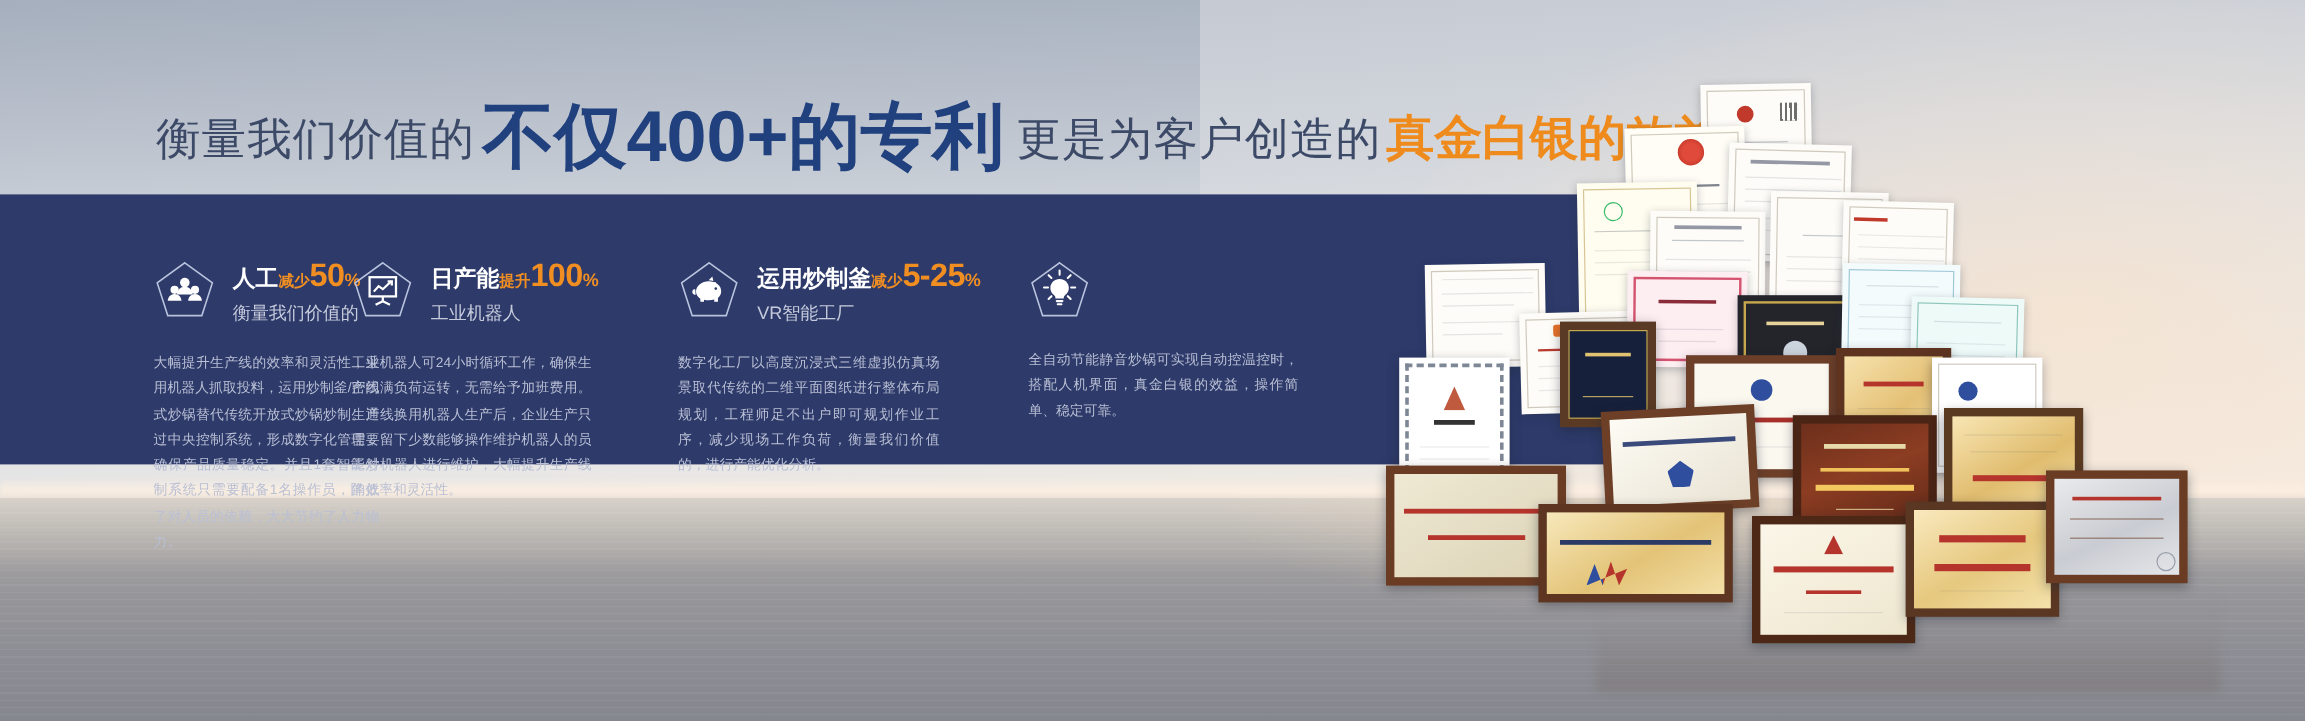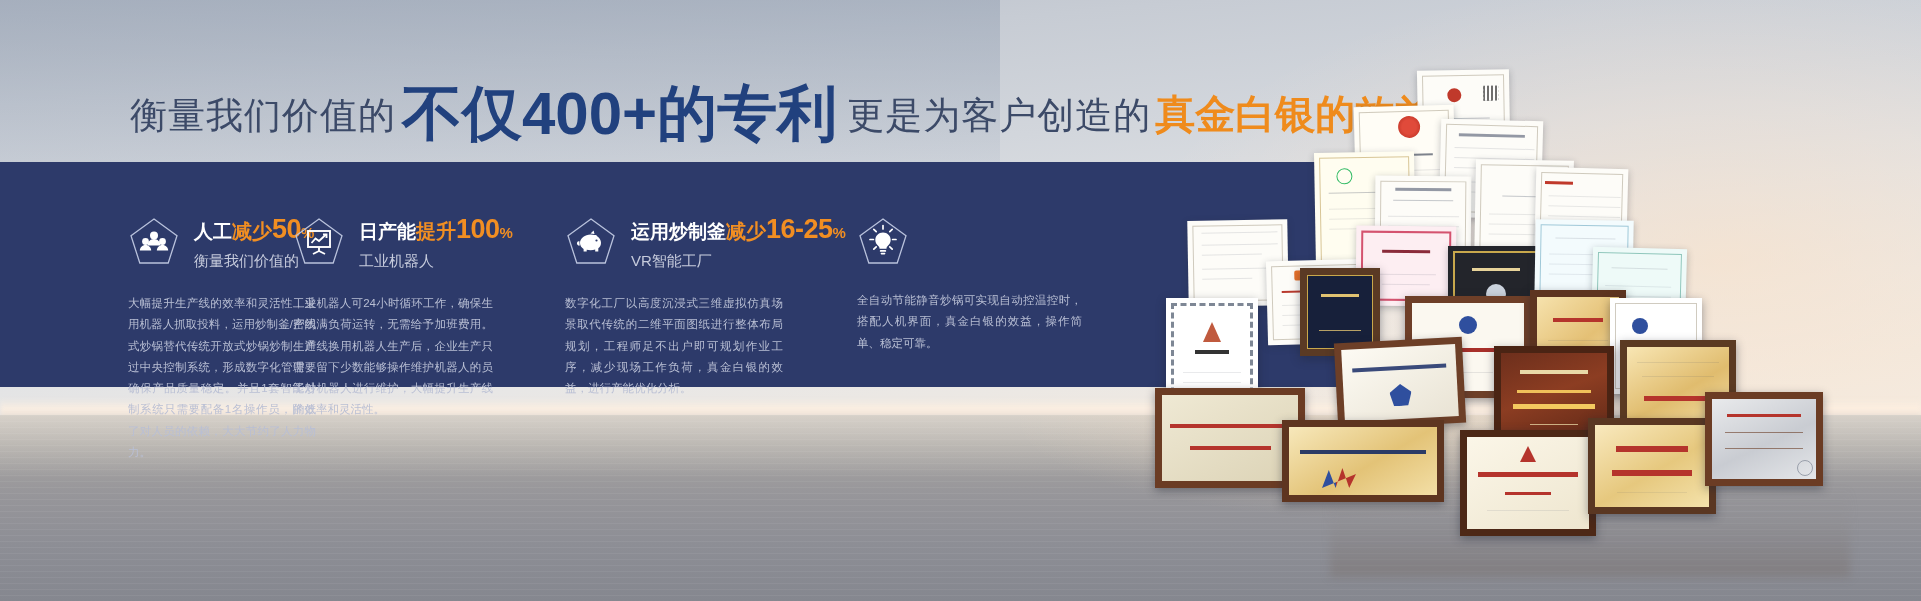--- a/index.html
+++ b/index.html
@@ -77,21 +77,21 @@
   .f-head { display:flex; align-items:flex-start; }
 
   .pent {
     width:52px; height:52px; flex:0 0 52px; position:relative; margin-right:14px; margin-top:2px;
   }
   .pent svg { width:52px; height:52px; display:block; }
 
   .f-titles { padding-top:2px; }
   .f-title { white-space:nowrap; line-height:1; }
   .t-white  { font-size:19px; color:#ffffff; font-weight:700; }
-  .t-orange { font-size:20px; color:#f18e22; font-weight:700; }
+  .t-orange { font-size:13px; color:#f18e22; font-weight:700; }
   .t-num    { font-size:27px; color:#f18e22; font-weight:700; letter-spacing:-.5px; }
   .t-pct    { font-size:15px; color:#f18e22; font-weight:700; }
   .f-sub {
     margin-top:9px; font-size:15px; color:#c6cbdc; font-weight:400; white-space:nowrap;
   }
 
   .f-desc {
     margin-top:22px; font-size:11.5px; line-height:1.85; color:#b9bfd4;
     font-weight:400; text-align:justify;
   }
@@ -209,26 +209,26 @@
               <path d="M15 27c0-5 5-8.6 10.6-8.6 5.6 0 10.4 3.3 10.4 8.3 0 2.3-1 4.2-2.7 5.6v3.2h-3.1v-1.9c-1.4.4-2.9.6-4.6.6-1.4 0-2.7-.1-3.9-.4v1.7h-3.1V33c-2.2-1.4-3.6-3.5-3.6-6z"></path>
               <path d="M14.4 25.3c-1.5-.6-2.6.6-2.4 2.3.2 1.6 1.5 2.4 2.7 2z"></path>
               <circle cx="31.5" cy="24.5" r="1.1" fill="#2d3a6a"></circle>
               <path d="M28.6 14.4l-3.1 3.2c1.4 0 2.8.2 4 .5z"></path>
               <rect x="25.4" y="19.4" width="6.4" height="2.2" rx="1.1" transform="rotate(-8 28.6 20.5)"></rect>
             </g>
           </svg>
         </span>
         <div class="f-titles">
           <div class="f-title">
-            <span class="t-white">运用炒制釜</span><span class="t-orange">减少</span><span class="t-num">16-25</span><span class="t-pct">%</span>
+            <span class="t-white">运用炒制釜</span><span class="t-orange">减少</span><span class="t-num">5-25</span><span class="t-pct">%</span>
           </div>
           <div class="f-sub">VR智能工厂</div>
         </div>
       </div>
-      <div class="f-desc">数字化工厂以高度沉浸式三维虚拟仿真场景取代传统的二维平面图纸进行整体布局规划，工程师足不出户即可规划作业工序，减少现场工作负荷，真金白银的效益，进行产能优化分析。</div>
+      <div class="f-desc">数字化工厂以高度沉浸式三维虚拟仿真场景取代传统的二维平面图纸进行整体布局规划，工程师足不出户即可规划作业工序，减少现场工作负荷，衡量我们价值的，进行产能优化分析。</div>
     </div>
 
     <div class="feature f4">
       <div class="f-head">
         <span class="pent">
           <svg viewBox="0 0 52 52">
             <polygon points="26,3 49,19.7 40.2,47 11.8,47 3,19.7" fill="none" stroke="#b9c2dc" stroke-width="1.3"></polygon>
             <g fill="#ffffff">
               <path d="M26 16.5c4.3 0 7.7 3.3 7.7 7.4 0 2.6-1.4 4.6-3 6-.8.7-1.2 1.4-1.2 2.3v.6h-7v-.6c0-.9-.4-1.6-1.2-2.3-1.6-1.4-3-3.4-3-6 0-4.1 3.4-7.4 7.7-7.4z"></path>
               <rect x="22.8" y="34" width="6.4" height="1.8" rx=".9"></rect>

